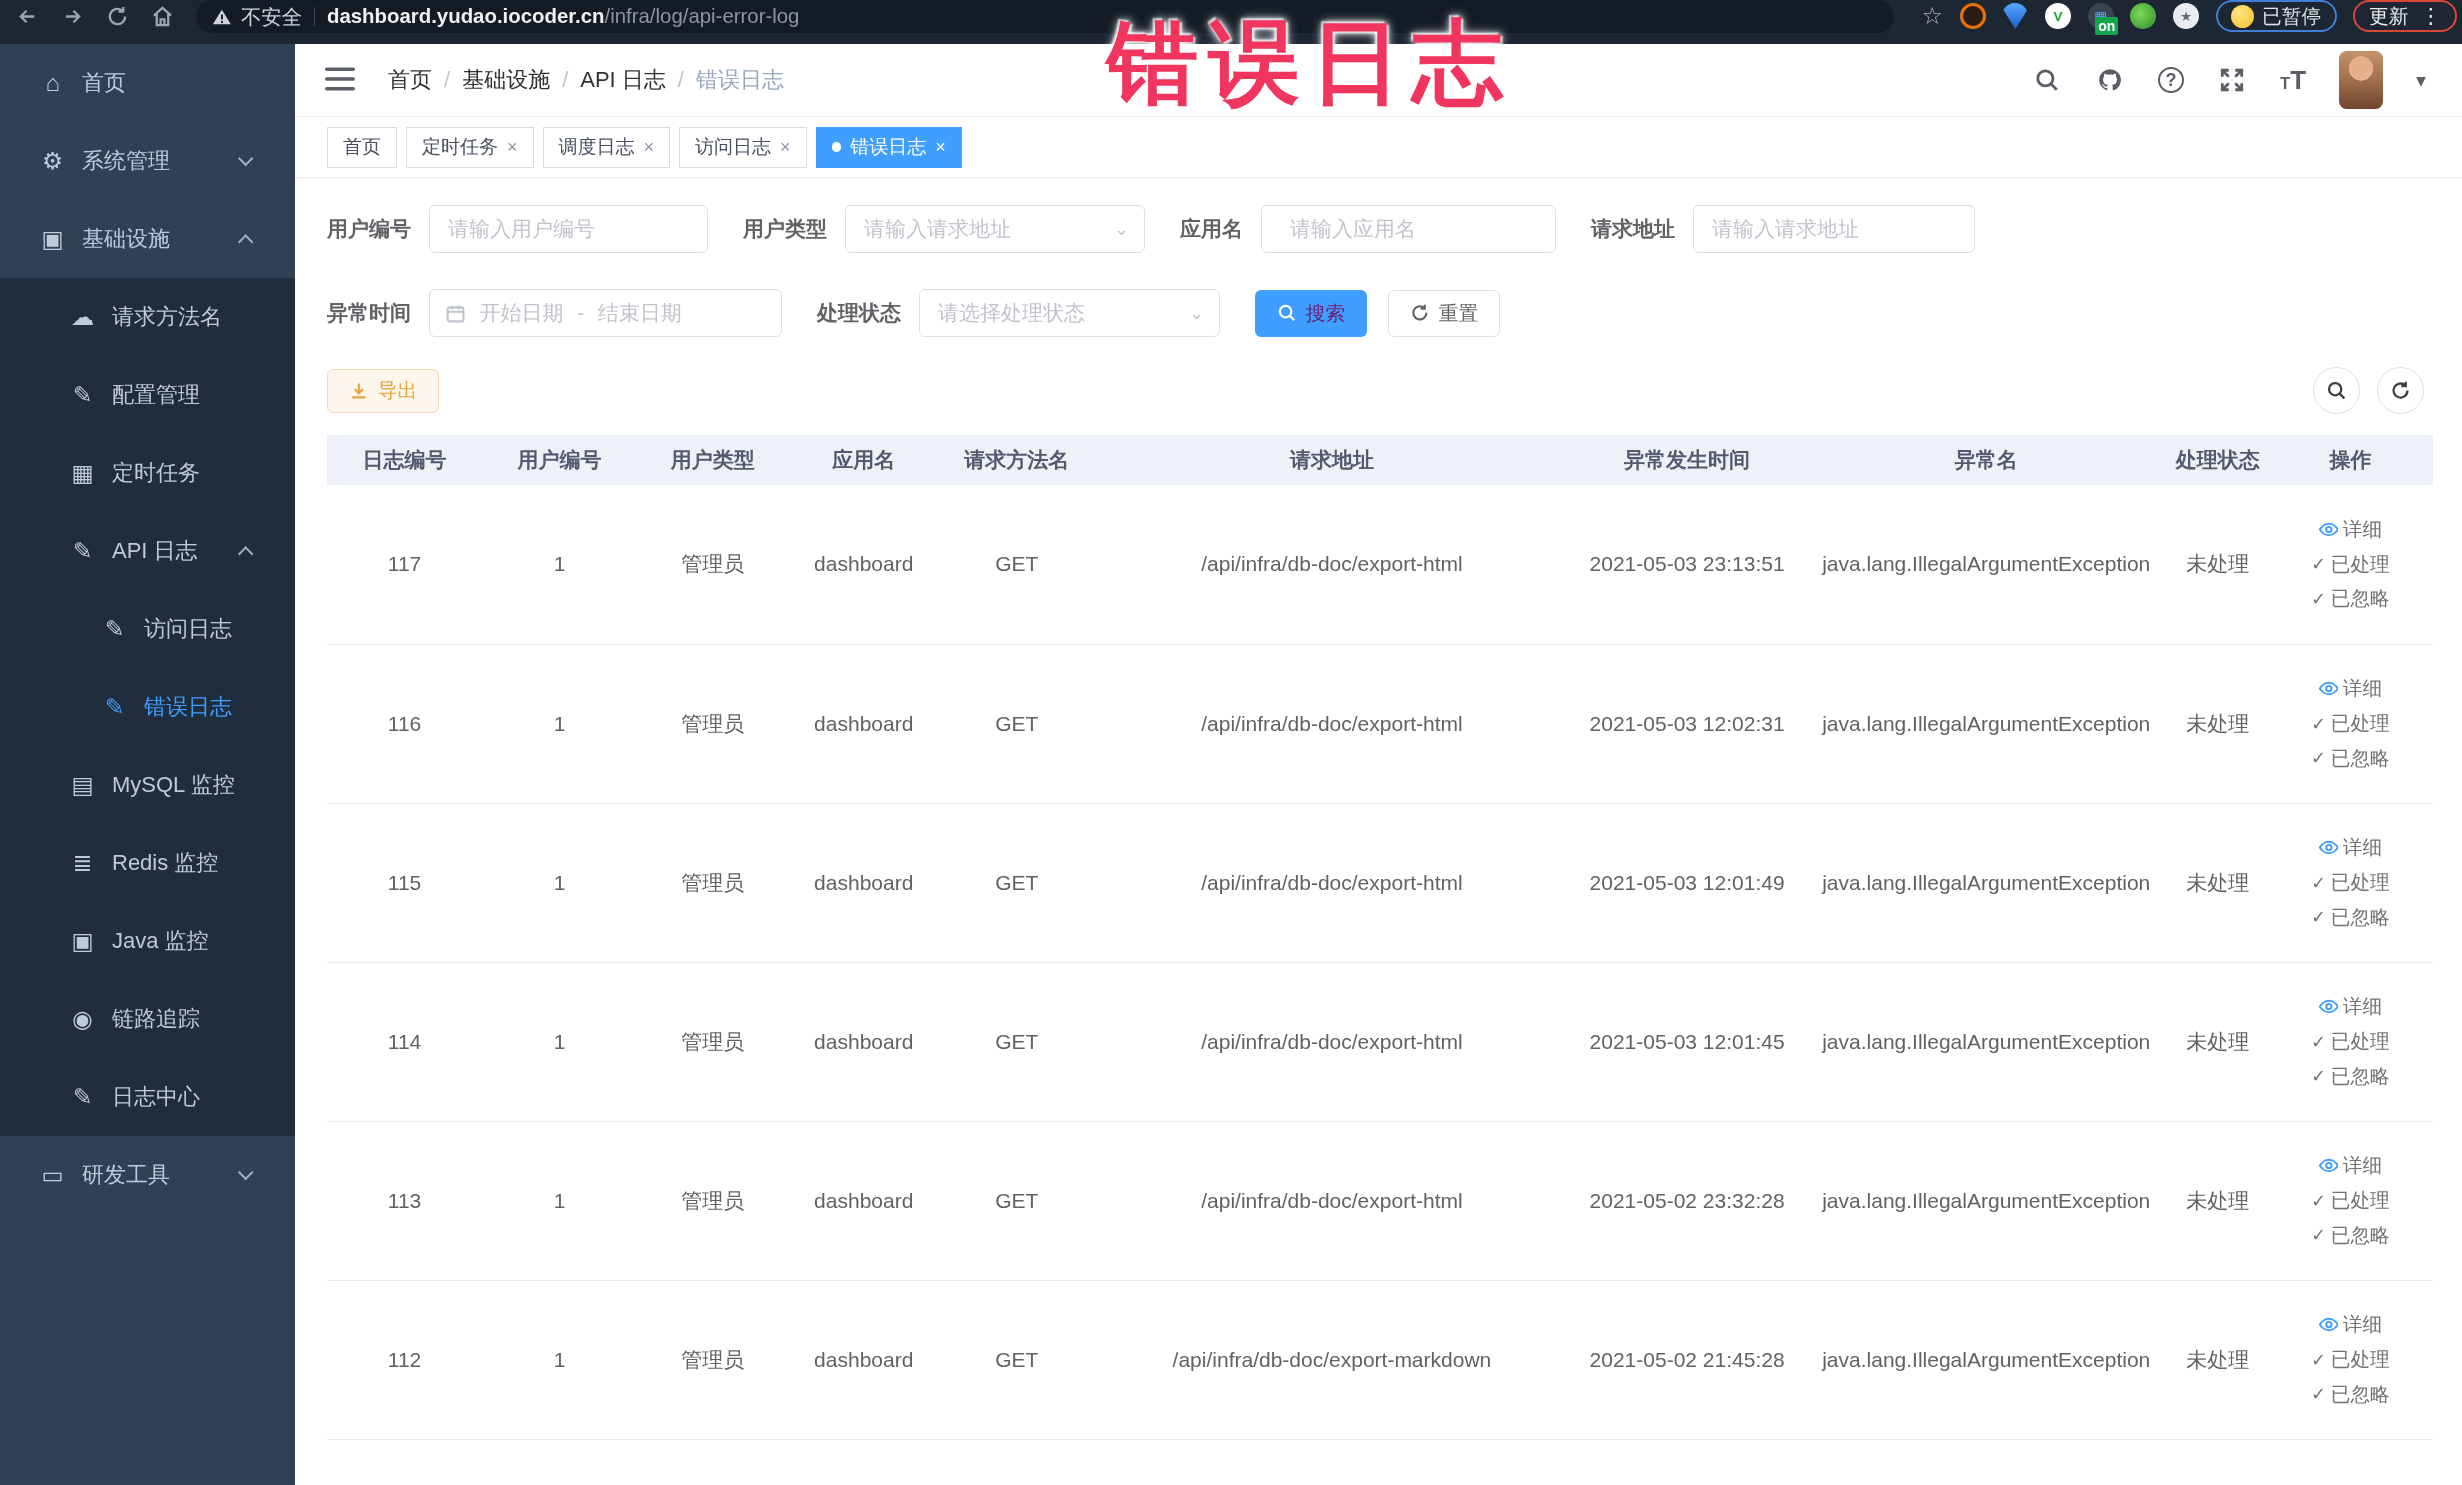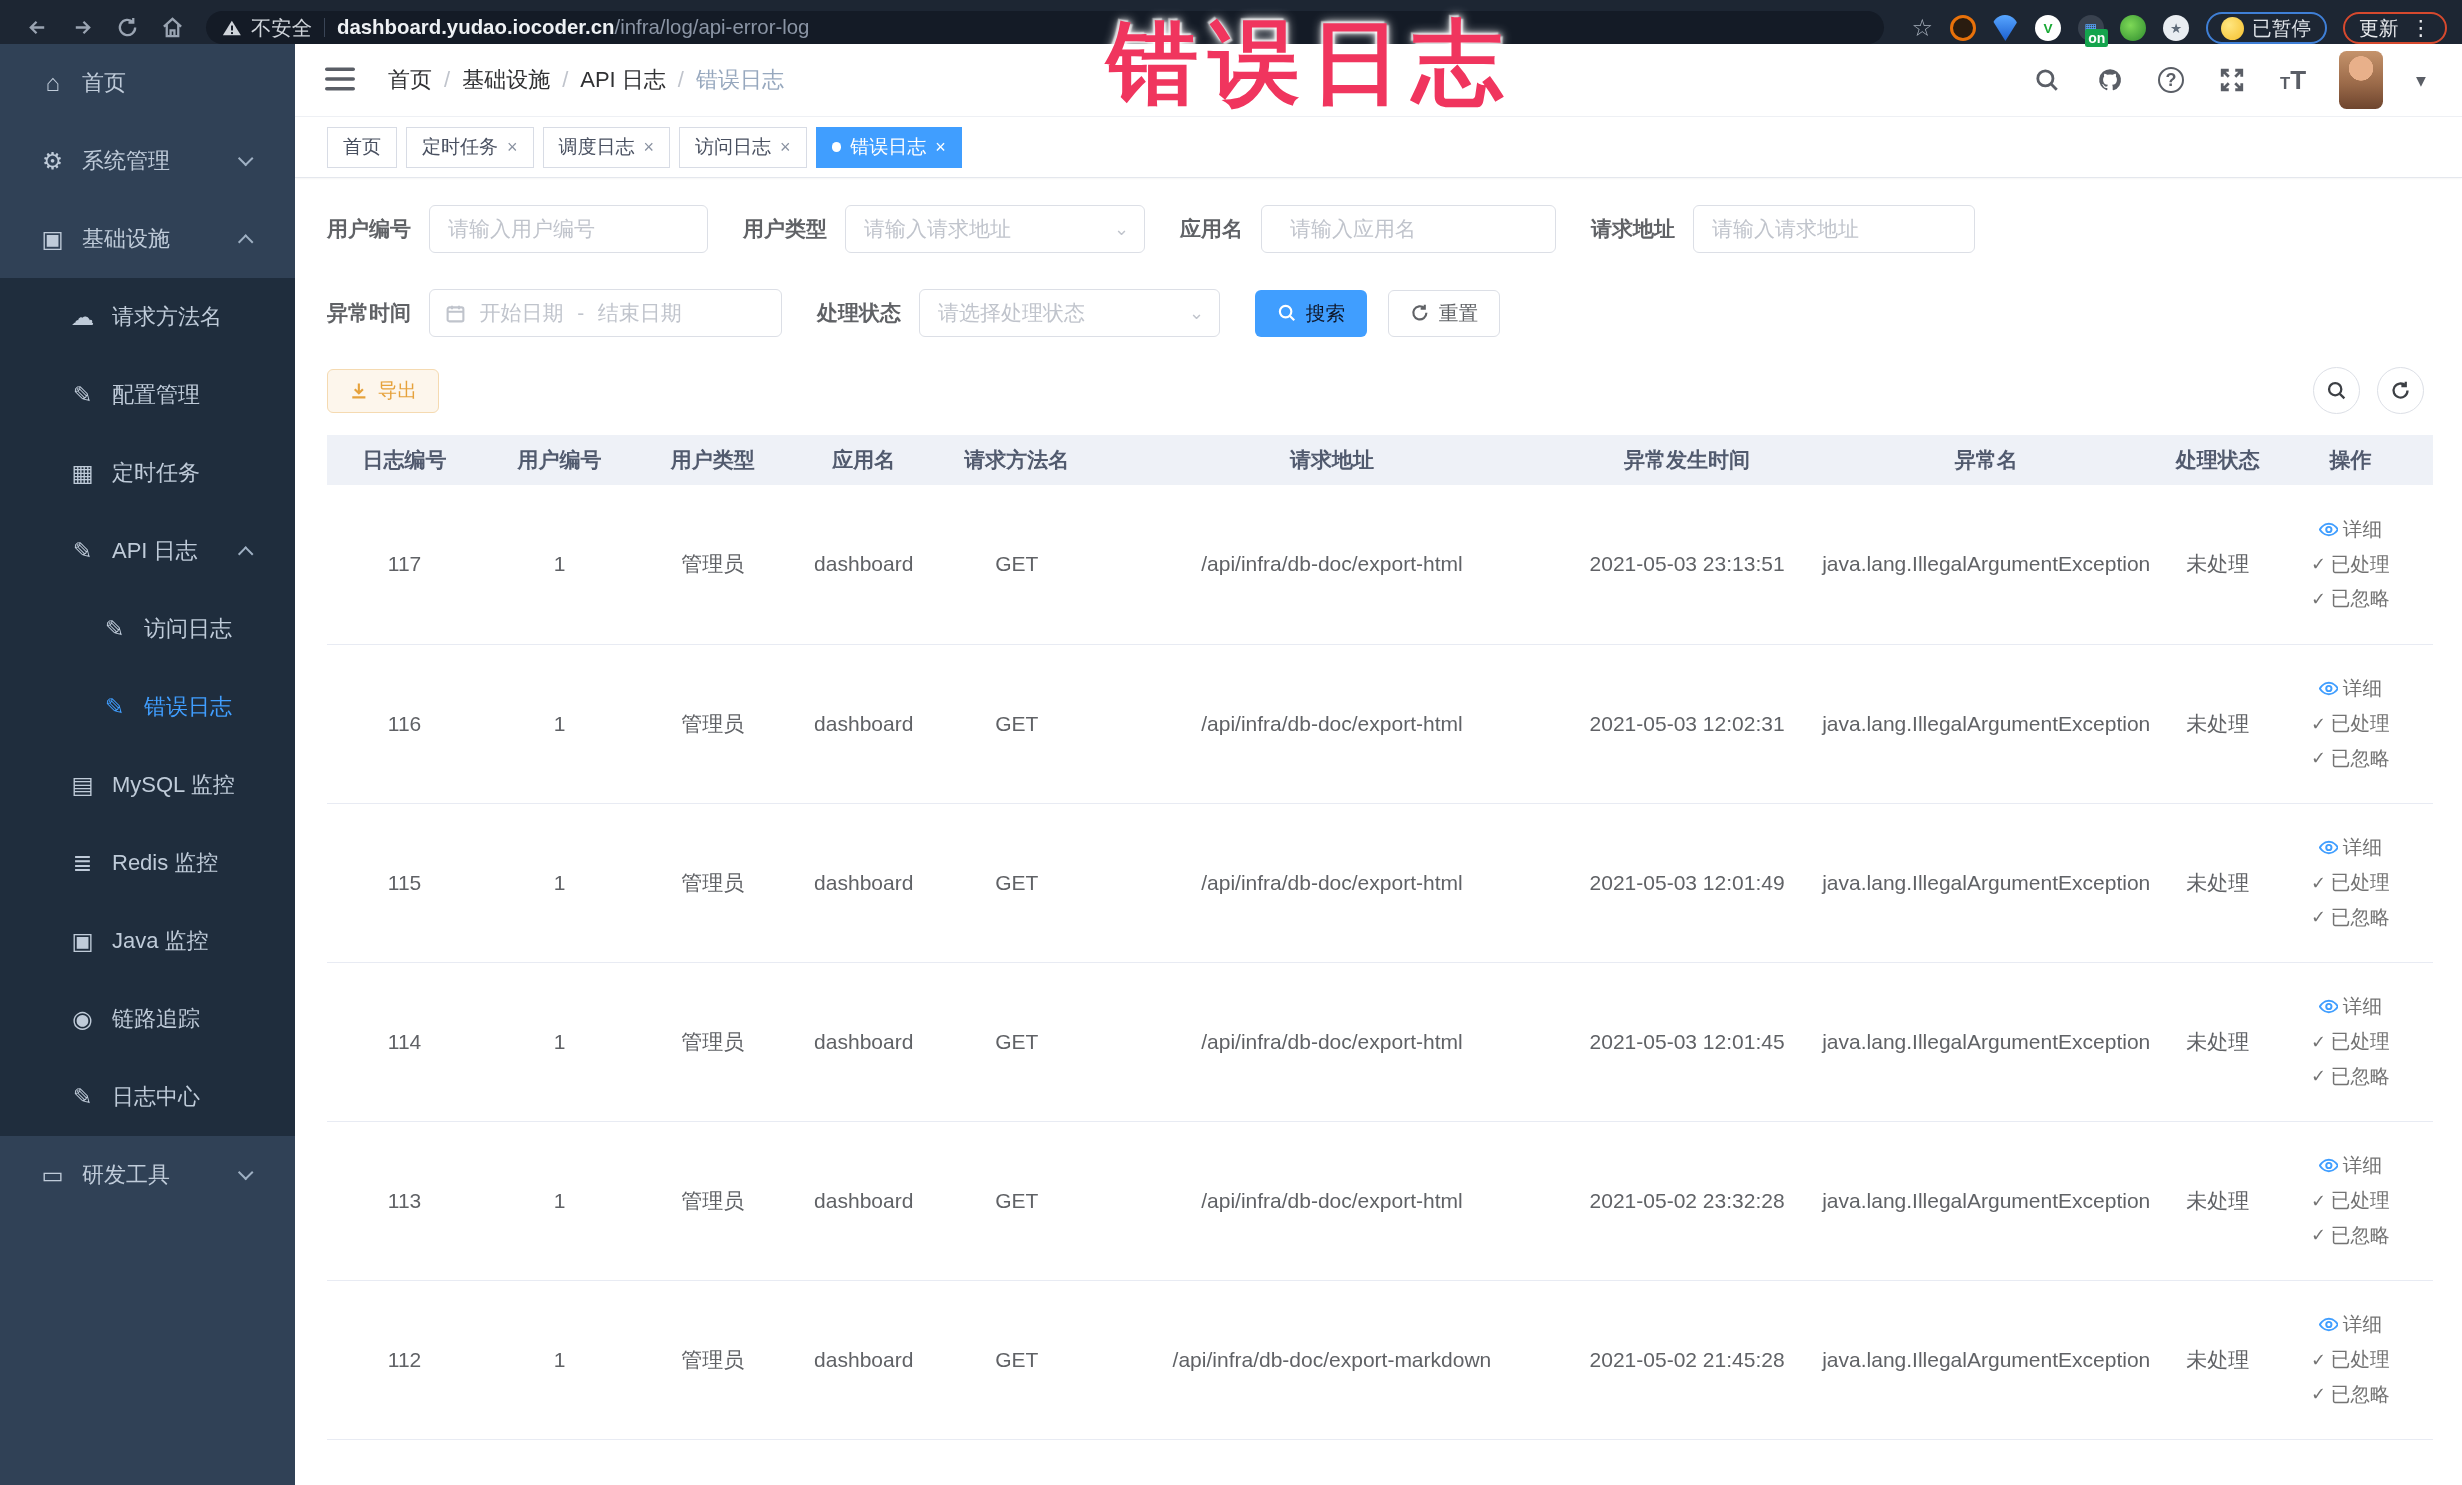--- a/index.html
+++ b/index.html
@@ -1,20 +1,20 @@
 <!DOCTYPE html>
 <html style="font-size:12px"><head>
 <meta charset="utf-8">
 <style>
   * { margin:0; padding:0; box-sizing:border-box; }
   html,body { width:2462px; height:1486px; overflow:hidden; }
   body { font-family:"Liberation Sans","DejaVu Sans",sans-serif; background:#fff; position:relative; }
 
   
-  .browser-bar { height:44px; background:#1d2633; display:flex; align-items:flex-end; padding:0 15px; }
+  .browser-bar { height:44px; background:#1d2633; display:flex; align-items:flex-start; padding:0 5px; }
   .nav-ico { width:33px; height:33px; display:flex; align-items:center; justify-content:center; margin:0 6px; color:#9aa4b2; cursor:pointer; }
   .nav-ico svg { width:23px; height:23px; stroke:#9aa4b2; fill:none; stroke-width:2.4; }
   .omnibox { flex:1; height:33px; margin:0 19.7px 0 10.6px; background:#141b26; border-radius:16.7px; display:flex; align-items:center; padding:0 16.7px; color:#cfd4da; font-size:20.4px; }
   .omnibox .warn { display:flex; align-items:center; margin-right:9px; }
   .omnibox .sec { color:#cfd4da; margin-right:12px; white-space:nowrap; }
   .omnibox .div { width:0.8px; height:19.7px; background:#3a4556; margin-right:12px; }
   .url-domain { color:#eef1f4; font-weight:bold; }
   .url-path { color:#8b95a5; }
   .ext-zone { display:flex; align-items:center; gap:16.7px; margin-left:7.6px; }
   .ext-star { color:#aab3bf; font-size:24px; cursor:pointer; }
@@ -83,21 +83,21 @@
   .flabel { font-size:21px; font-weight:bold; color:#606266; margin-right:18px; white-space:nowrap; }
   .finput { height:48px; border:1.5px solid #dcdfe6; border-radius:6px; padding:0 18px; font-size:21px; color:#606266; outline:none; font-family:inherit; }
   .finput::placeholder { color:#c0c4cc; }
   .fselect { height:48px; border:1.5px solid #dcdfe6; border-radius:6px; padding:0 15px 0 18px; font-size:21px; color:#c0c4cc; display:flex; align-items:center; cursor:pointer; }
   .fselect .ph { flex:1; }
   .fselect .caret { color:#c0c4cc; font-size:18px; }
   .drange { height:48px; border:1.5px solid #dcdfe6; border-radius:6px; display:flex; align-items:center; padding:0 15px; font-size:21px; color:#c0c4cc; gap:13.6px; cursor:pointer; }
   .drange svg { width:21px; height:21px; stroke:#c0c4cc; fill:none; stroke-width:2.4; }
   .btn { height:47px; border-radius:6px; display:inline-flex; align-items:center; gap:9px; font-size:19.7px; padding:0 21px; cursor:pointer; border:1.5px solid transparent; white-space:nowrap; }
   .btn svg { width:19.7px; height:19.7px; }
-  .btn.primary { background:#409eff; color:#0f172a; }
+  .btn.primary { background:#409eff; color:#701a75; }
   .btn.primary svg { stroke:#fff; fill:none; stroke-width:2.6; }
   .btn.plain { background:#fff; border-color:#dcdfe6; color:#606266; }
   .btn.plain svg { stroke:#606266; fill:none; stroke-width:2.6; }
   .btn.warn { background:#fdf6ec; border-color:#f5dab1; color:#e6a23c; height:44px; }
   .btn.warn svg { stroke:#e6a23c; fill:none; stroke-width:2.6; }
   .toolbar { display:flex; align-items:center; margin-bottom:21px; }
   .tool-right { margin-left:auto; display:flex; gap:16.7px; padding-right:9px; }
   .circle-btn { width:47px; height:47px; border-radius:50%; border:1.5px solid #dcdfe6; background:#fff; display:flex; align-items:center; justify-content:center; cursor:pointer; }
   .circle-btn svg { width:21px; height:21px; stroke:#3c3f44; fill:none; stroke-width:2.6; }
 

